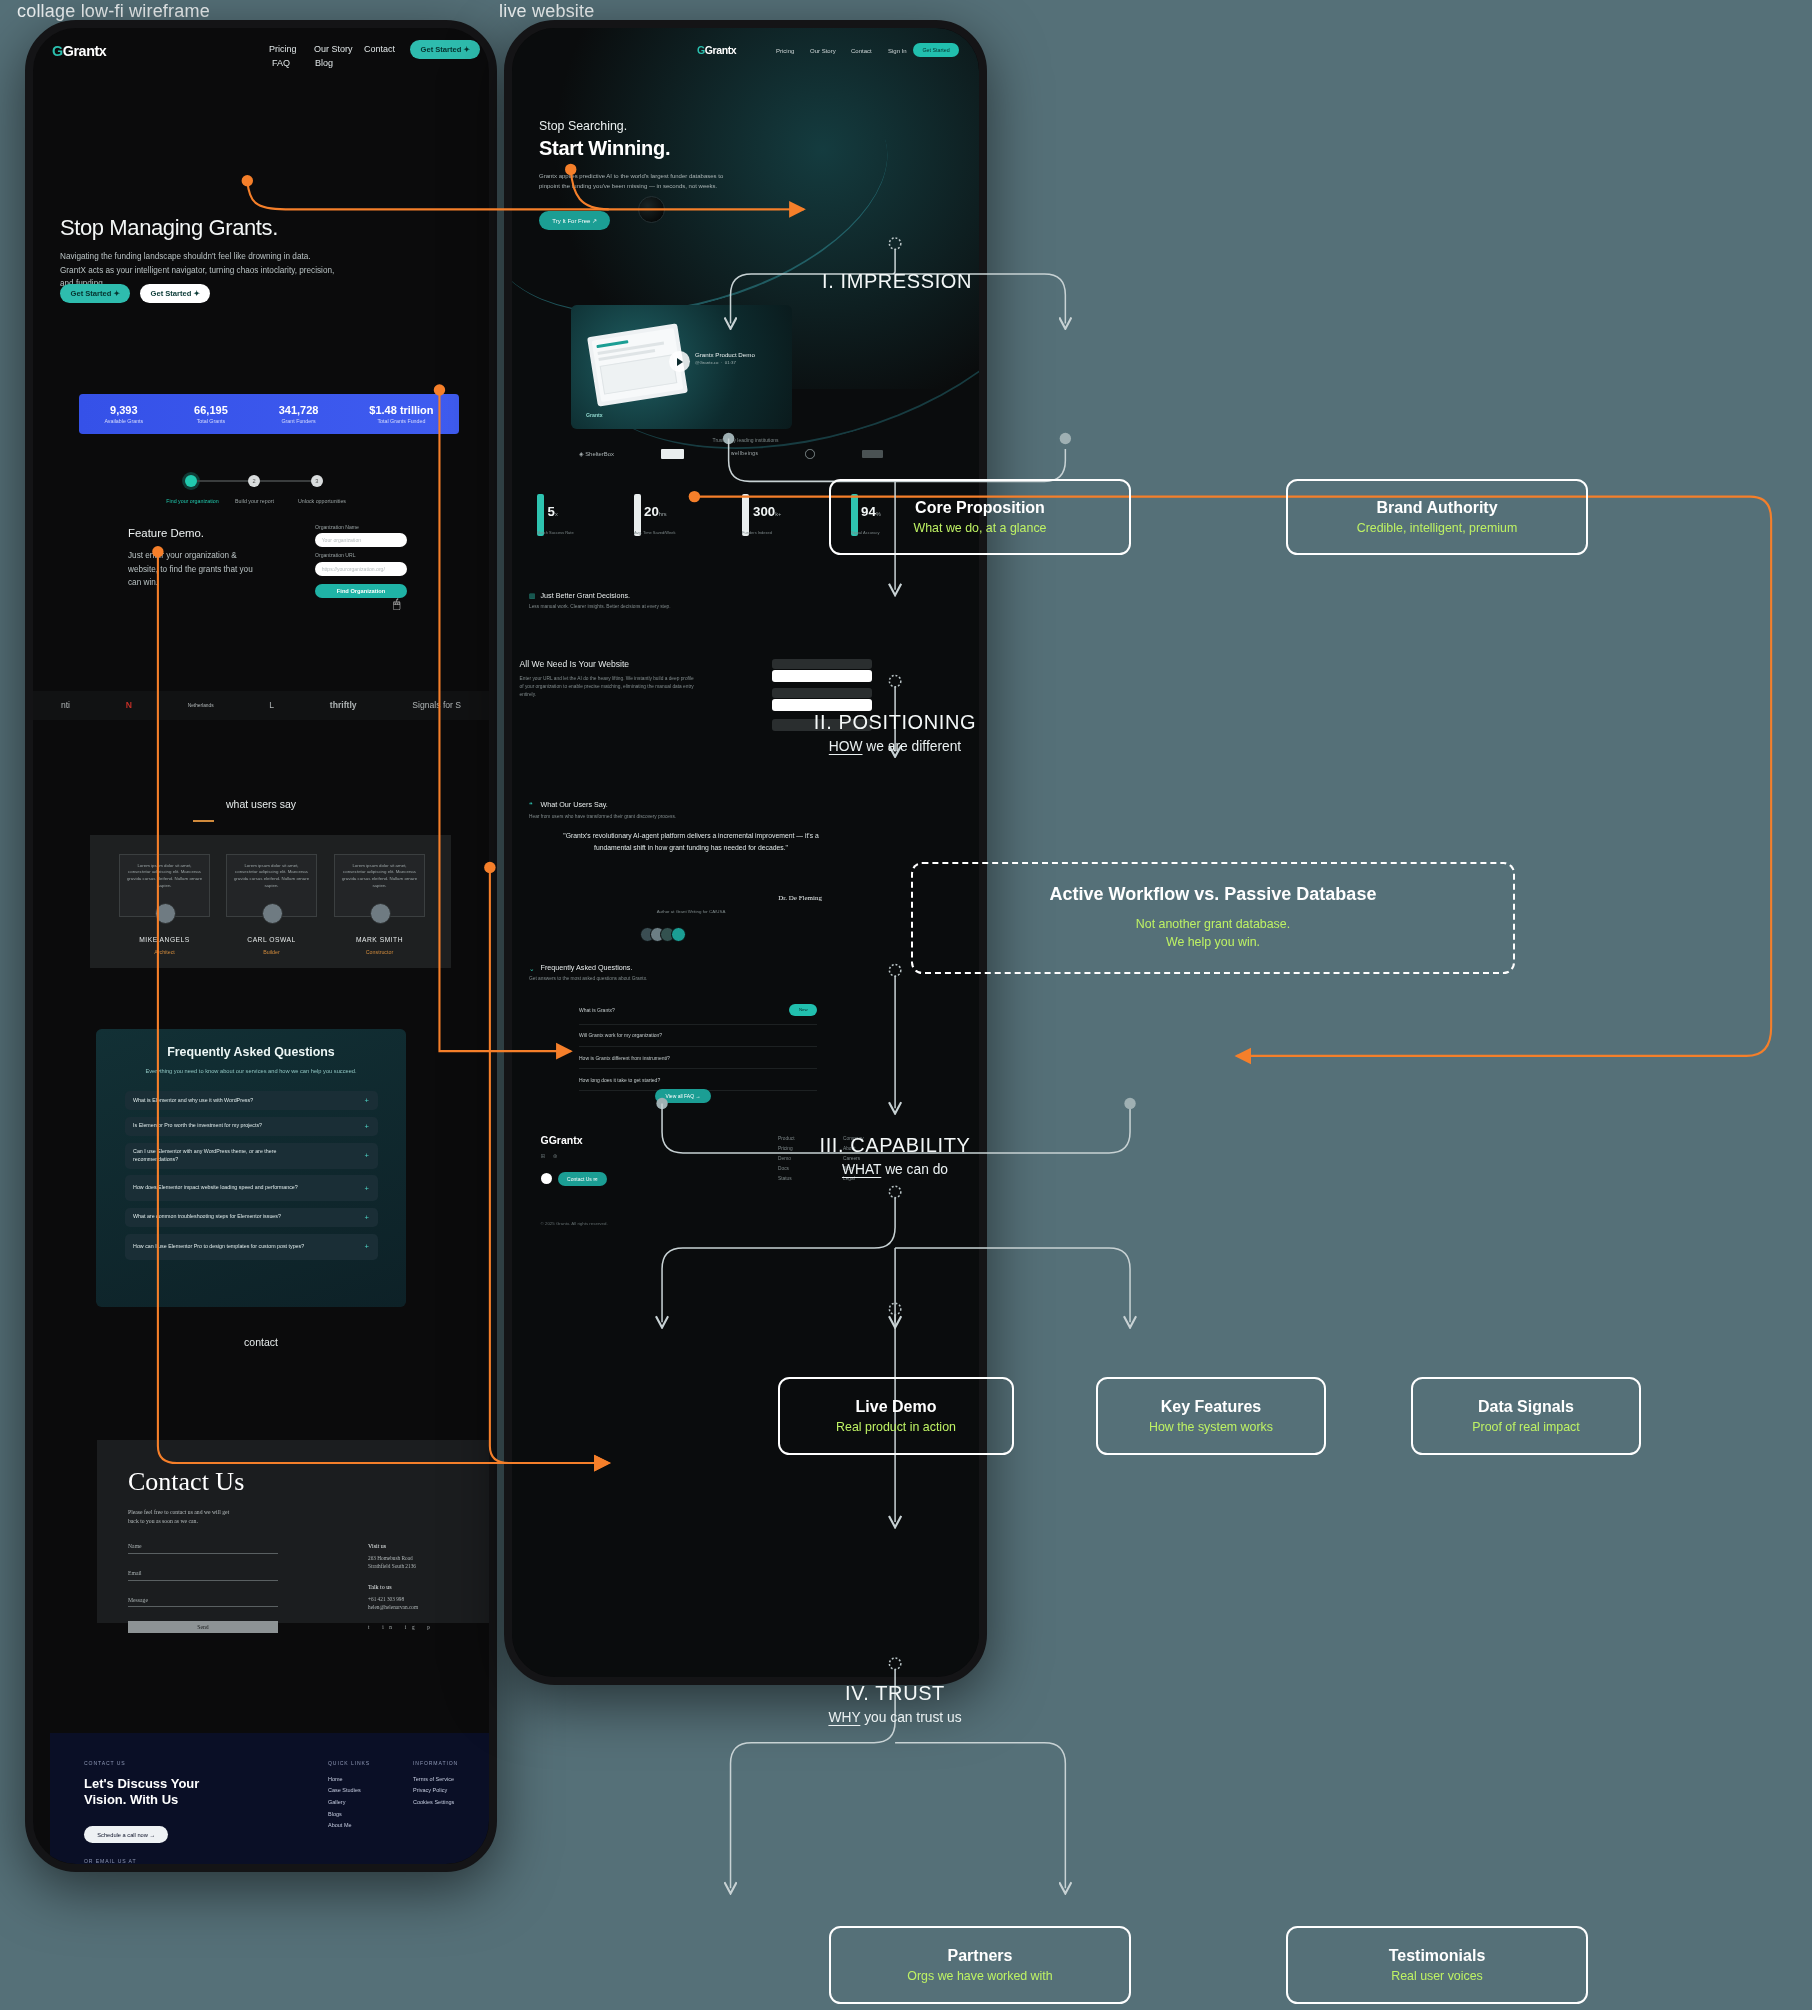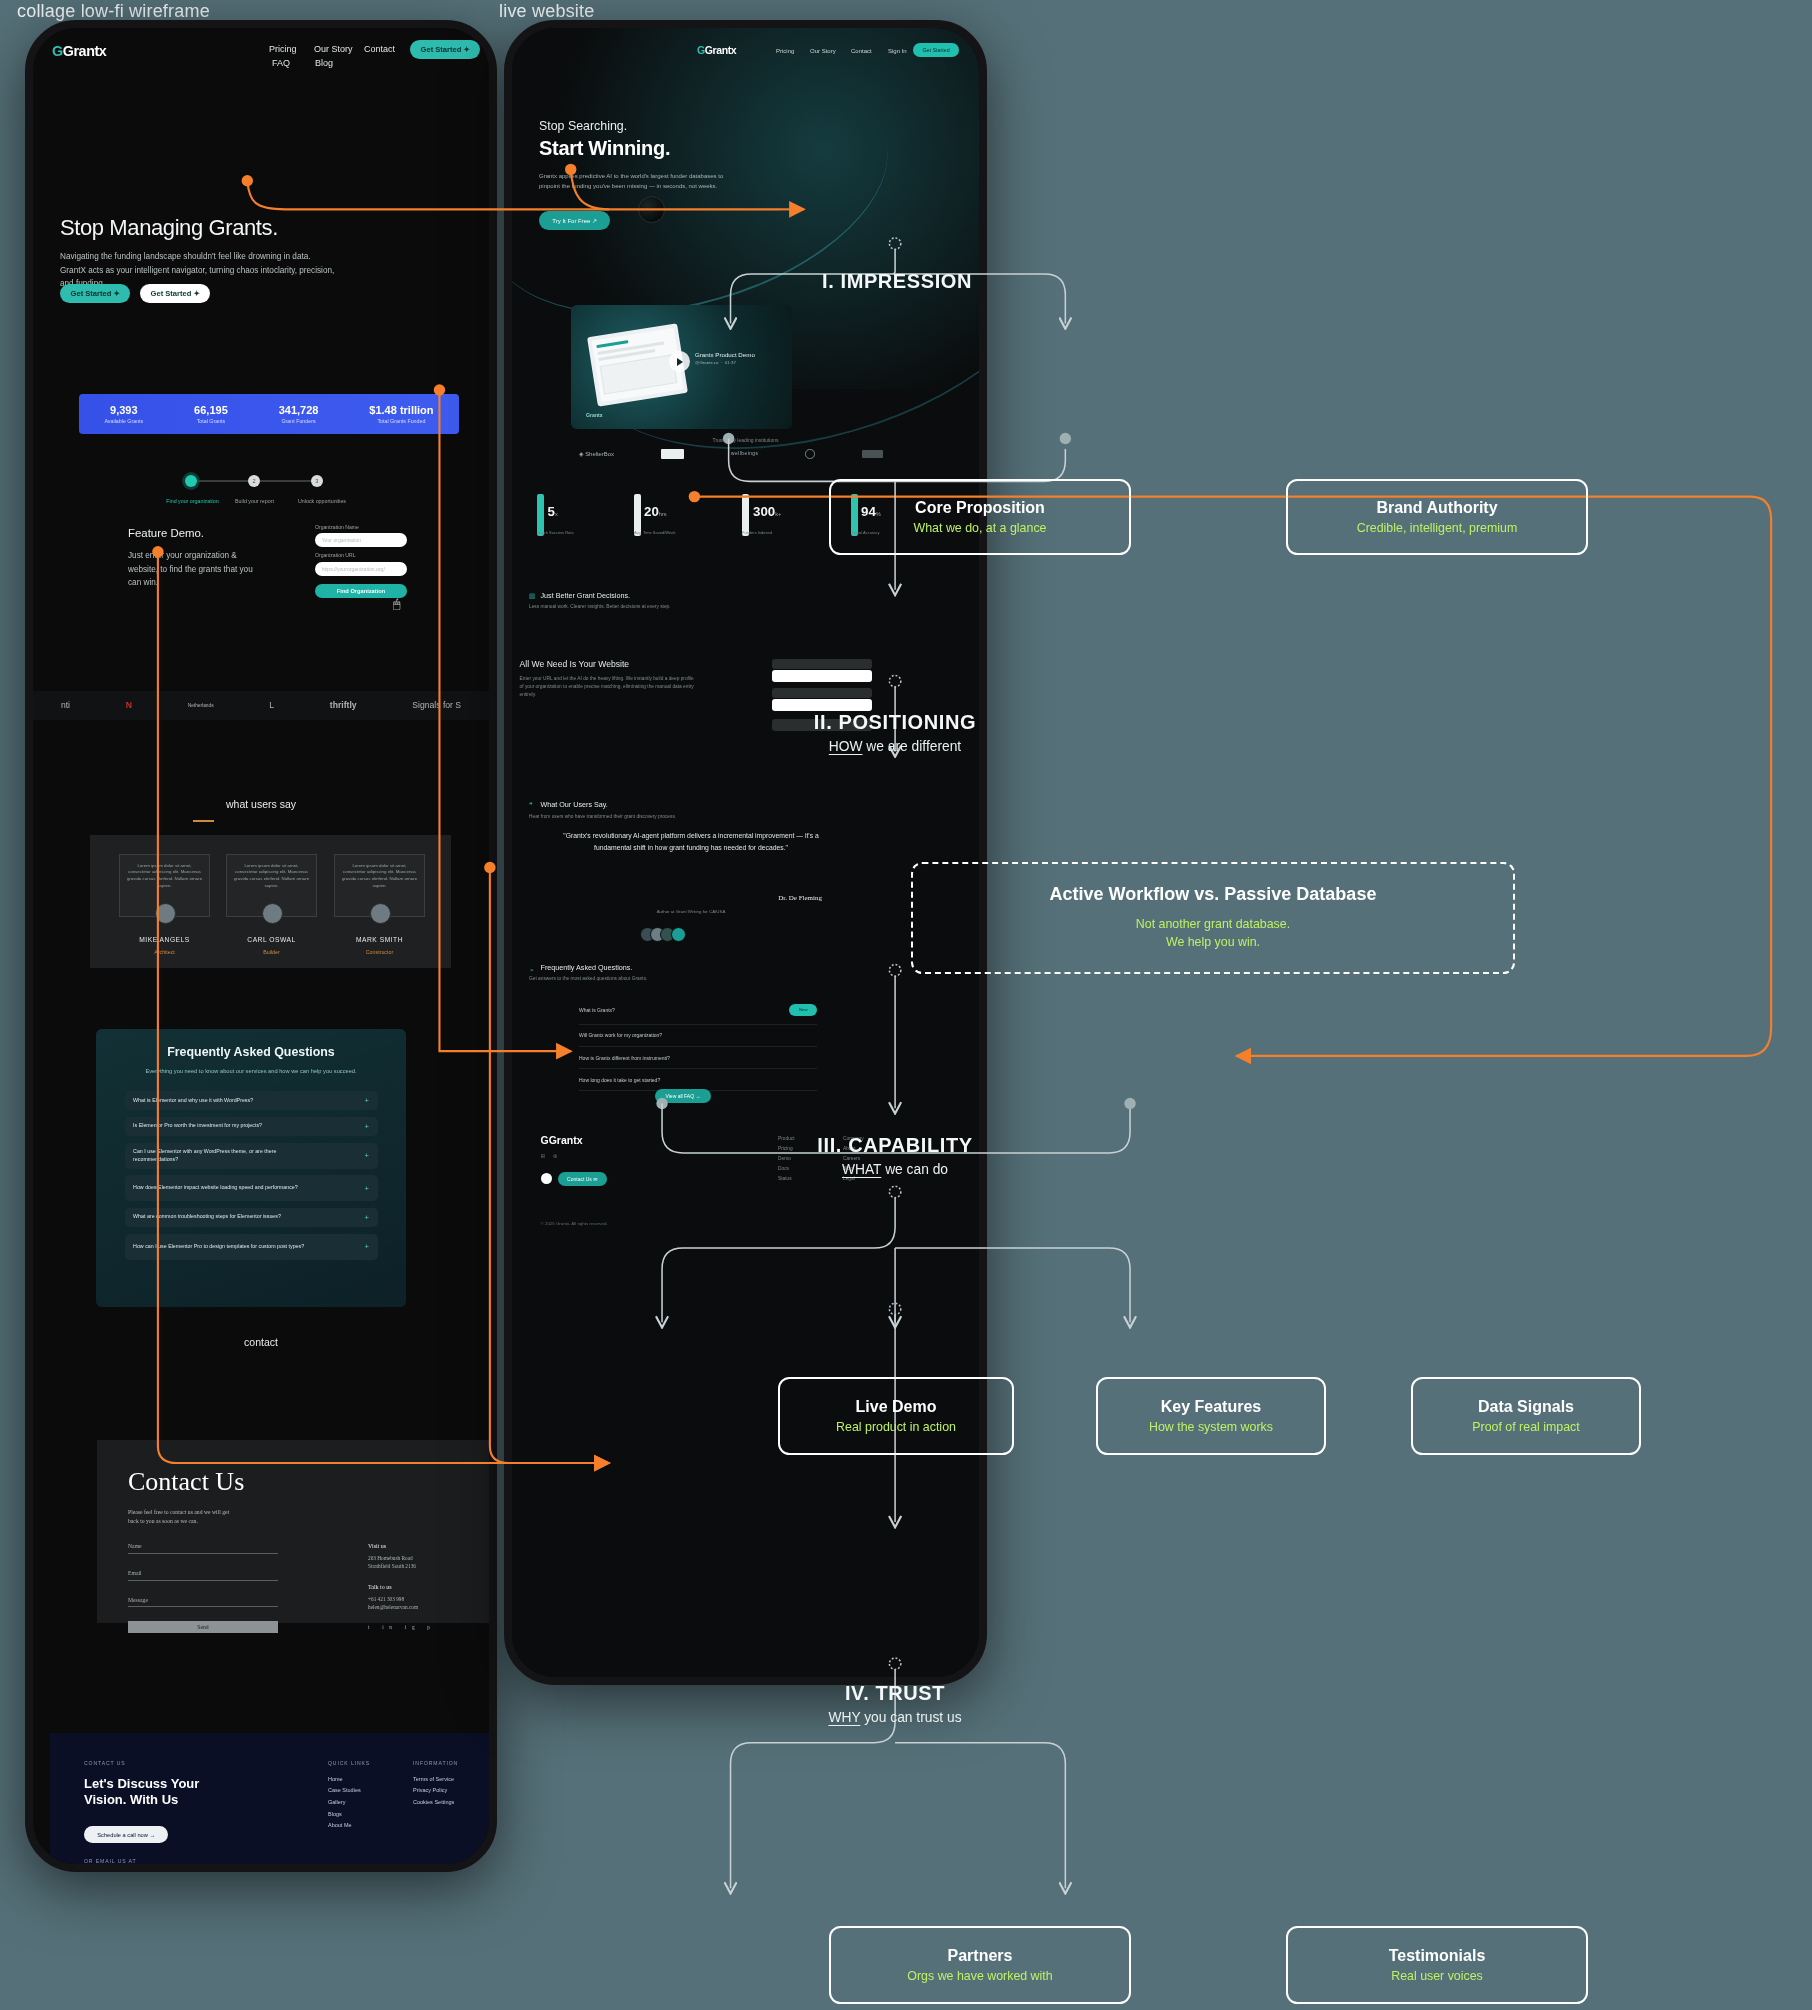--- a/index.html
+++ b/index.html
@@ -149,21 +149,21 @@
 
   .lf-logo { font-size:10.5px; font-weight:700; color:#fff; }
   .lf-chip { background:#1b9e94; color:#fff; font-size:5px; border-radius:11.4px; padding:3.8px 9.5px; display:inline-block; }
   .lf-col { font-size:4.8px; color:#7d8788; line-height:2.1; }
   .lf-copy { font-size:4.4px; color:#626c6d; }
 
   
   .phase {
     position:absolute; text-align:center; width:438px;
   }
-  .phase-title { font-size:20px; font-weight:700; letter-spacing:0.6px; color:#f4f8f8; }
+  .phase-title { font-size:20px; font-weight:400; letter-spacing:0.6px; color:#f4f8f8; }
   .phase-sub { font-size:13.8px; color:#eaf0f1; margin-top:4.8px; }
   .phase-sub u { text-decoration: underline; text-underline-offset: 2.9px; }
 
   .node {
     position:absolute; border:2.1px solid #ffffff; border-radius:11.4px;
     display:flex; flex-direction:column; align-items:center; justify-content:center;
     text-align:center; padding:9.5px 13.3px;
   }
   .node-title { font-size:16px; font-weight:700; color:#ffffff; }
   .node-sub { font-size:12.4px; color:#bef264; margin-top:3.8px; }

